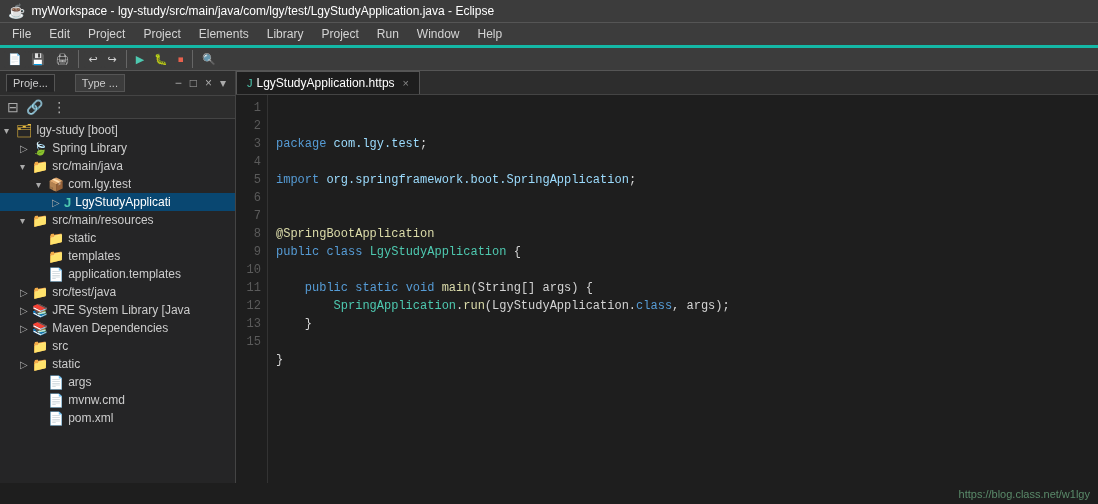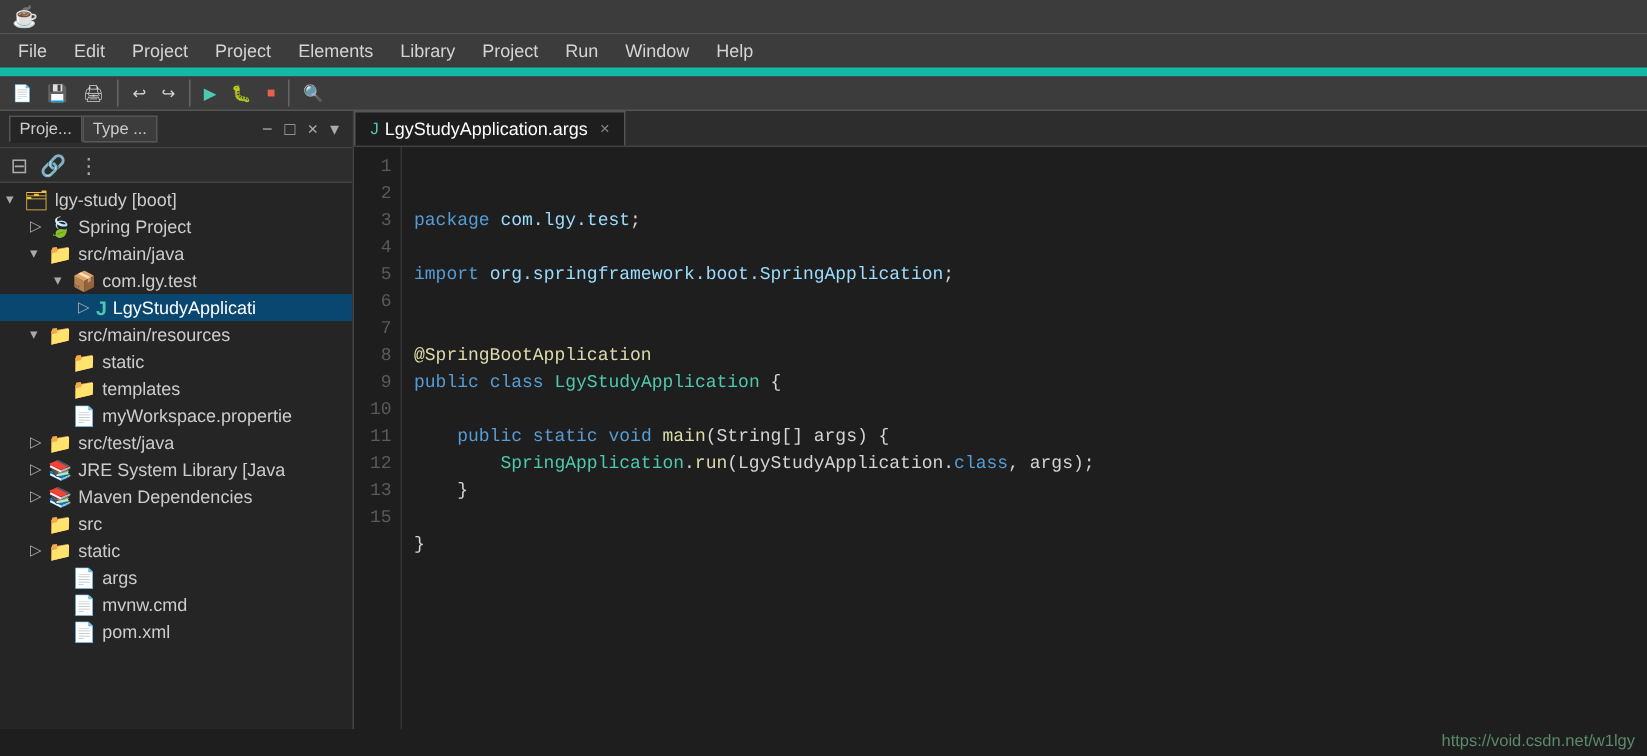--- a/index.html
+++ b/index.html
@@ -22,21 +22,21 @@
     
     #menu-bar {
       background: #3c3c3c;
       color: #d4d4d4;
       font-family: 'Segoe UI', Arial, sans-serif;
       font-size: 12px;
       padding: 2px 4px;
       display: flex;
       align-items: center;
       gap: 2px;
-      border-bottom: 6px solid #14b8a6;
+      border-bottom: 3px solid #14b8a6;
     }
     .menu-item {
       padding: 2px 8px;
       cursor: pointer;
     }
 
     
     #toolbar1, #toolbar2 {
       background: #3c3c3c;
       border-bottom: 1px solid #555;
@@ -79,21 +79,21 @@
       background: #2d2d2d;
       border-bottom: 1px solid #444;
       padding: 3px 6px;
       display: flex;
       align-items: center;
       gap: 4px;
       font-family: 'Segoe UI', Arial, sans-serif;
       font-size: 11px;
       color: #ccc;
     }
-    .panel-header-tabs { display: flex; gap: 0; flex: 1; }
+    .panel-header-tabs { display: flex; gap: 20px; flex: 1; }
     .panel-tab {
       padding: 2px 6px;
       border: 1px solid #555;
       background: #3c3c3c;
       cursor: pointer;
       font-size: 11px;
       color: #ccc;
     }
     .panel-tab.active { background: #252526; border-bottom-color: #252526; }
     .panel-header-actions { display: flex; gap: 2px; }
@@ -214,20 +214,21 @@
       color: #5a8a6a;
       font-family: 'Segoe UI', Arial, sans-serif;
       font-size: 11px;
     }
   </style>
 </head>
 <body>
 
 <div id="title-bar">
   <span class="title-icon">☕</span>
+  <span>myWorkspace - lgy-study/src/main/java/com/lgy/test/LgyStudyApplication.java - Eclipse</span>
 </div>
 
 <div id="menu-bar">
 <div class="menu-item">File</div>
     <div class="menu-item">Edit</div>
     <div class="menu-item">Project</div>
     <div class="menu-item">Project</div>
     <div class="menu-item">Elements</div>
     <div class="menu-item">Library</div>
     <div class="menu-item">Project</div>
@@ -276,21 +277,21 @@
     <div id="tree">
     <div class="tree-item">
           <span class="tree-arrow">▾</span>
           <span class="tree-icon" style="color: rgb(240, 192, 64);">🗂</span>
           <span class="tree-label">lgy-study [boot]</span>
         </div>
         <div class="tree-item">
           <span class="tree-indent"></span>
           <span class="tree-arrow">▷</span>
           <span class="tree-icon" style="color: rgb(106, 176, 76);">🍃</span>
-          <span class="tree-label">Spring Project</span>
+          <span class="tree-label">Spring Library</span>
         </div>
         <div class="tree-item">
           <span class="tree-indent"></span>
           <span class="tree-arrow">▾</span>
           <span class="tree-icon" style="color: rgb(220, 182, 122);">📁</span>
           <span class="tree-label">src/main/java</span>
         </div>
         <div class="tree-item">
           <span class="tree-indent"></span>
           <span class="tree-indent"></span>
@@ -324,21 +325,21 @@
           <span class="tree-indent"></span>
           <span class="tree-arrow"> </span>
           <span class="tree-icon" style="color: rgb(220, 182, 122);">📁</span>
           <span class="tree-label">templates</span>
         </div>
         <div class="tree-item">
           <span class="tree-indent"></span>
           <span class="tree-indent"></span>
           <span class="tree-arrow"> </span>
           <span class="tree-icon" style="color: rgb(156, 220, 254);">📄</span>
-          <span class="tree-label">myWorkspace.propertie</span>
+          <span class="tree-label">application.templates</span>
         </div>
         <div class="tree-item">
           <span class="tree-indent"></span>
           <span class="tree-arrow">▷</span>
           <span class="tree-icon" style="color: rgb(220, 182, 122);">📁</span>
           <span class="tree-label">src/test/java</span>
         </div>
         <div class="tree-item">
           <span class="tree-indent"></span>
           <span class="tree-arrow">▷</span>
@@ -385,21 +386,21 @@
           <span class="tree-label">pom.xml</span>
         </div>
       </div>
   </div>
 
   <div id="right-panel">
 
     <div id="editor-tabs">
       <div class="editor-tab active">
         <span class="tab-icon">J</span>
-        <span>LgyStudyApplication.args</span>
+        <span>LgyStudyApplication.https</span>
         <span class="tab-close">×</span>
       </div>
     </div>
 
     <div id="code-editor">
       <div id="code-content">
         <div id="line-numbers">
         <div>1</div>
             <div>2</div>
             <div>3</div>
@@ -415,13 +416,13 @@
             <div>13</div>
             <div>15</div>
           </div>
         <div id="code-lines">
         <div><span style="color: rgb(86, 156, 214);">package </span><span style="color: rgb(156, 220, 254);">com.lgy.test</span><span style="color: rgb(212, 212, 212);">;</span></div><div>&nbsp;</div><div><span style="color: rgb(86, 156, 214);">import </span><span style="color: rgb(156, 220, 254);">org.springframework.boot.SpringApplication</span><span style="color: rgb(212, 212, 212);">;</span></div><div>&nbsp;</div><div>&nbsp;</div><div><span style="color: rgb(220, 220, 170);">@SpringBootApplication</span></div><div><span style="color: rgb(86, 156, 214);">public </span><span style="color: rgb(86, 156, 214);">class </span><span style="color: rgb(78, 201, 176);">LgyStudyApplication</span><span style="color: rgb(212, 212, 212);"> {</span></div><div>&nbsp;</div><div><span style="color: rgb(212, 212, 212);">    </span><span style="color: rgb(86, 156, 214);">public </span><span style="color: rgb(86, 156, 214);">static </span><span style="color: rgb(86, 156, 214);">void </span><span style="color: rgb(220, 220, 170);">main</span><span style="color: rgb(212, 212, 212);">(String[] args) {</span></div><div><span style="color: rgb(212, 212, 212);">        </span><span style="color: rgb(78, 201, 176);">SpringApplication</span><span style="color: rgb(212, 212, 212);">.</span><span style="color: rgb(220, 220, 170);">run</span><span style="color: rgb(212, 212, 212);">(LgyStudyApplication.</span><span style="color: rgb(86, 156, 214);">class</span><span style="color: rgb(212, 212, 212);">, args);</span></div><div><span style="color: rgb(212, 212, 212);">    }</span></div><div>&nbsp;</div><div><span style="color: rgb(212, 212, 212);">}</span></div><div>&nbsp;</div></div>
       </div>
     </div>
   </div>
 </div>
 
-<div id="watermark">https://void.csdn.net/w1lgy</div>
+<div id="watermark">https://blog.class.net/w1lgy</div>
 
 </body></html>

